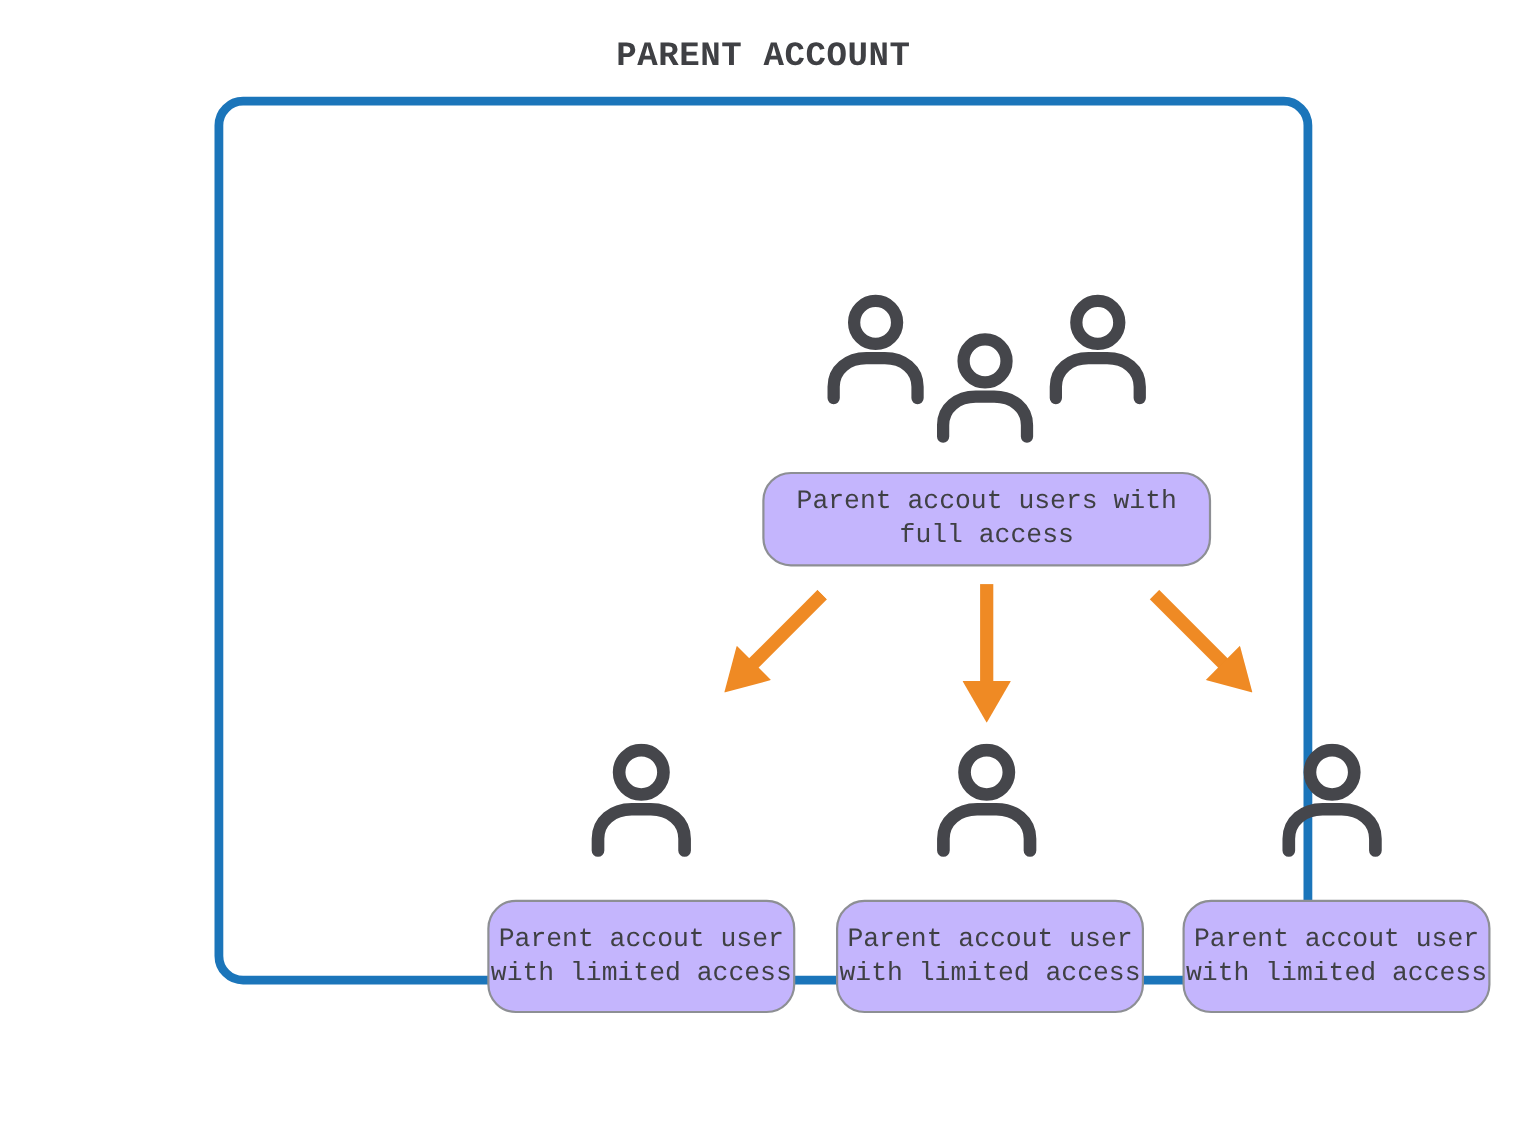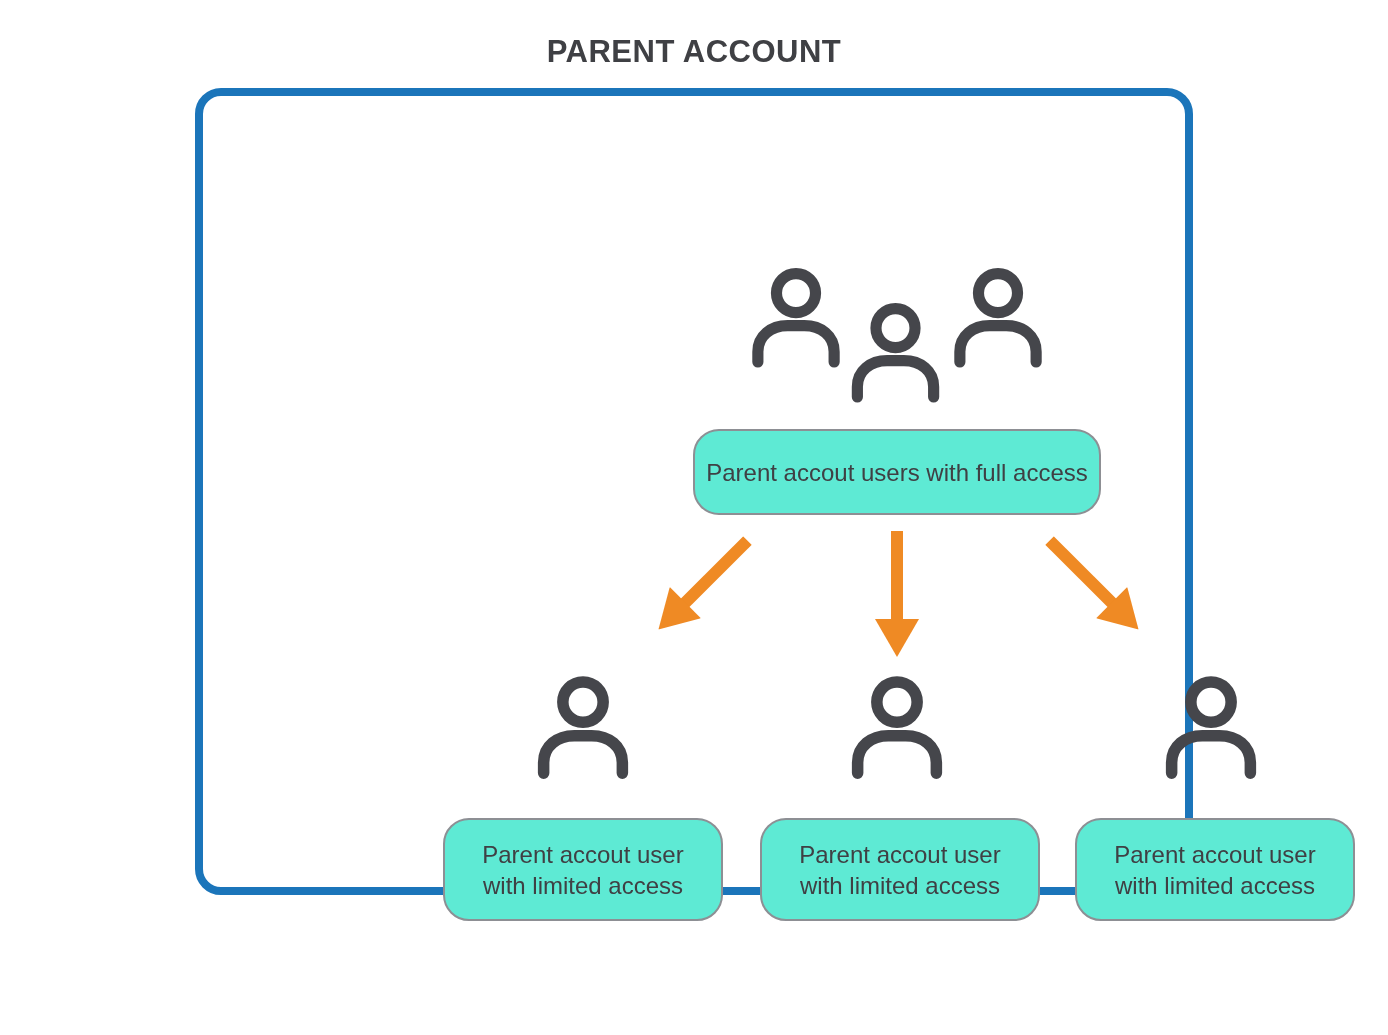--- a/index.html
+++ b/index.html
@@ -4,20 +4,21 @@
 <style>
   html, body { margin: 0; padding: 0; background: #ffffff; }
   body { font-family: "Liberation Sans", sans-serif; }
 
   .stage {
     position: relative;
     width: 1388px;
     height: 1035px;
     background: #ffffff;
     overflow: hidden;
+    font-family: Liberation Mono, monospace;
   }
 
   .title {
     position: absolute;
     left: 0; top: 34px;
     width: 100%;
     text-align: center;
     font-size: 31px;
     font-weight: bold;
     letter-spacing: 0.5px;
@@ -50,21 +51,21 @@
   .person-1 { left: 332px; top: 580px; }
   .person-2 { left: 646px; top: 580px; }
   .person-3 { left: 960px; top: 580px; }
 
   
   .pill {
     position: absolute;
     border: 2px solid var(--border, #8d8f94);
     border-radius: 26px;
     box-sizing: border-box;
-    background: #5eead4;
+    background: #c4b5fd;
     display: flex;
     flex-direction: column;
     align-items: center;
     justify-content: center;
     text-align: center;
     color: var(--text, #3f4044);
     font-size: 24px;
     line-height: 31px;
   }
   .pill-top { left: 490px; top: 333px; width: 408px; height: 86px; }

